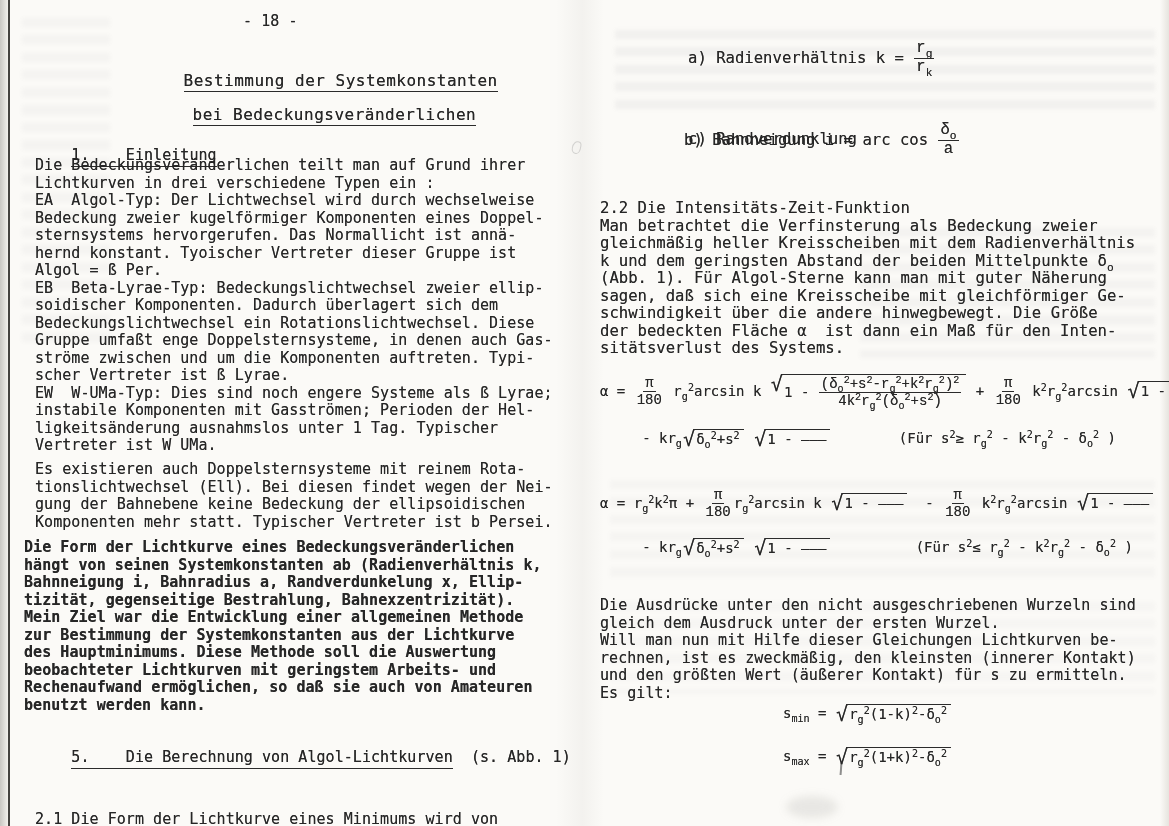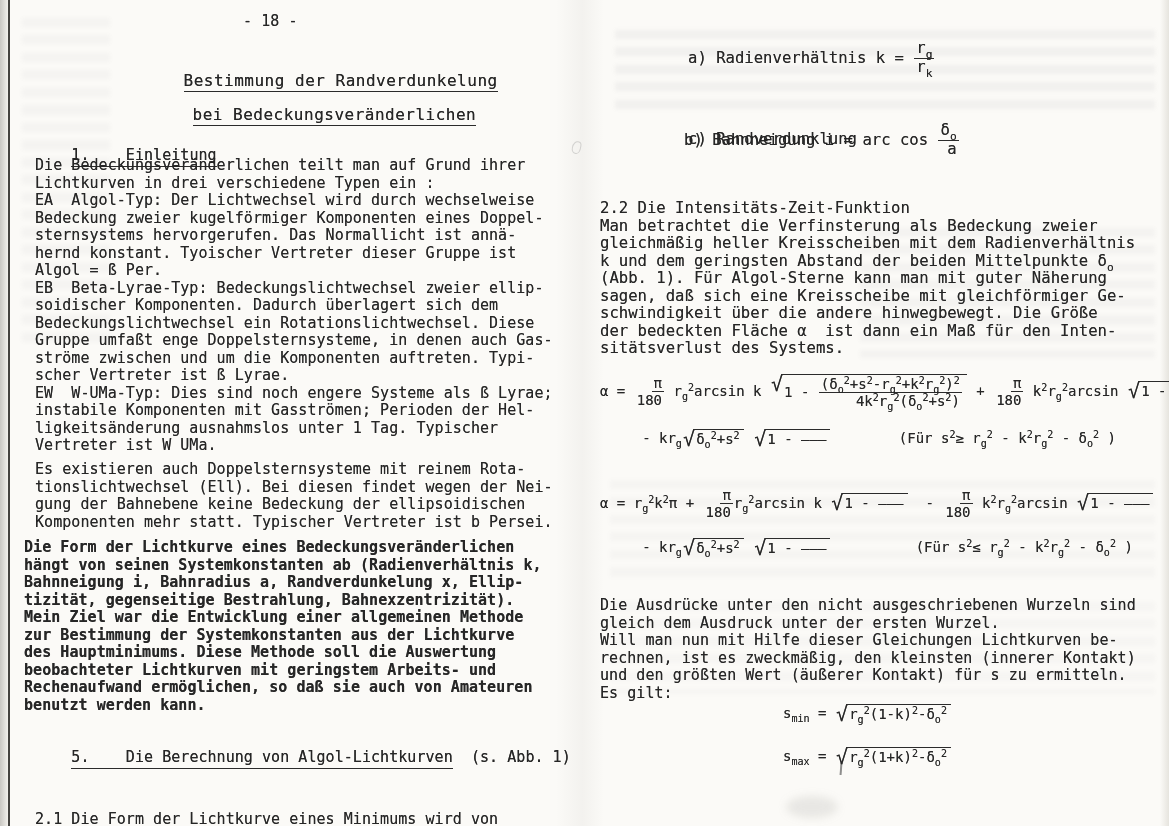--- a/index.html
+++ b/index.html
@@ -30,21 +30,21 @@
   .u{display:inline-block;border-bottom:1.6px solid #2b2b2b;padding-bottom:2px;white-space:pre;}
   .heading{text-shadow:0 0 .55px rgba(20,20,20,.7);}
 
   
   .formula{position:absolute;white-space:pre;font-size:14px;line-height:1.25;text-shadow:0 0 .3px rgba(25,25,25,.6);}
   .flines{position:absolute;font-size:15.6px;line-height:17.5px;white-space:pre;text-shadow:0 0 .35px rgba(25,25,25,.6);}
   .fline{height:17.5px;line-height:17.5px;overflow:visible;}
   .fitem{position:absolute;white-space:pre;font-size:15.6px;text-shadow:0 0 .35px rgba(25,25,25,.6);}
   sub{font-size:.72em;vertical-align:-.42em;line-height:0;}
   sup{font-size:.72em;vertical-align:.5em;line-height:0;}
-  .frac{display:inline-flex;flex-direction:column;align-items:flex-end;vertical-align:middle;margin:0 1px;}
+  .frac{display:inline-flex;flex-direction:column;align-items:center;vertical-align:middle;margin:0 1px;font-family:Liberation Mono, monospace;}
   .fnum{border-bottom:1.3px solid #2b2b2b;padding:0 2px;line-height:1.15;}
   .fden{padding:0 2px;line-height:1.15;}
   .sqrt{display:inline-flex;align-items:flex-start;vertical-align:middle;margin:0 1px;}
   .rsign{font-size:1.45em;line-height:1;margin-right:-1px;}
   .rbody{border-top:1.35px solid #2b2b2b;padding:1px 4px 0 2px;}
 </style>
 </head>
 <body>
 
 <div class="scan">
@@ -58,21 +58,21 @@
   <div class="bleed b3"></div>
   <div class="bleed b4"></div>
   <div class="bleed b5"></div>
   <div class="mark1"></div>
   <div class="mark2"></div>
   <div class="smudge"></div>
 
   <div class="txt" style="left:243px;top:13px;">- 18 -</div>
 
   <div class="txt title" style="left:143px;top:54px;">
-    <span class="u">Bestimmung der Randverdunkelung</span>
+    <span class="u">Bestimmung der Systemkonstanten</span>
   </div>
   <div class="txt title" style="left:152px;top:88px;">
     <span class="u">bei Bedeckungsveränderlichen</span>
   </div>
 
   <div class="txt heading" style="left:35px;top:129px;">
     <span class="u">1.    Einleitung</span>
   </div>
 
   <div class="txt" style="left:35px;top:157px;">Die Bedeckungsveränderlichen teilt man auf Grund ihrer

